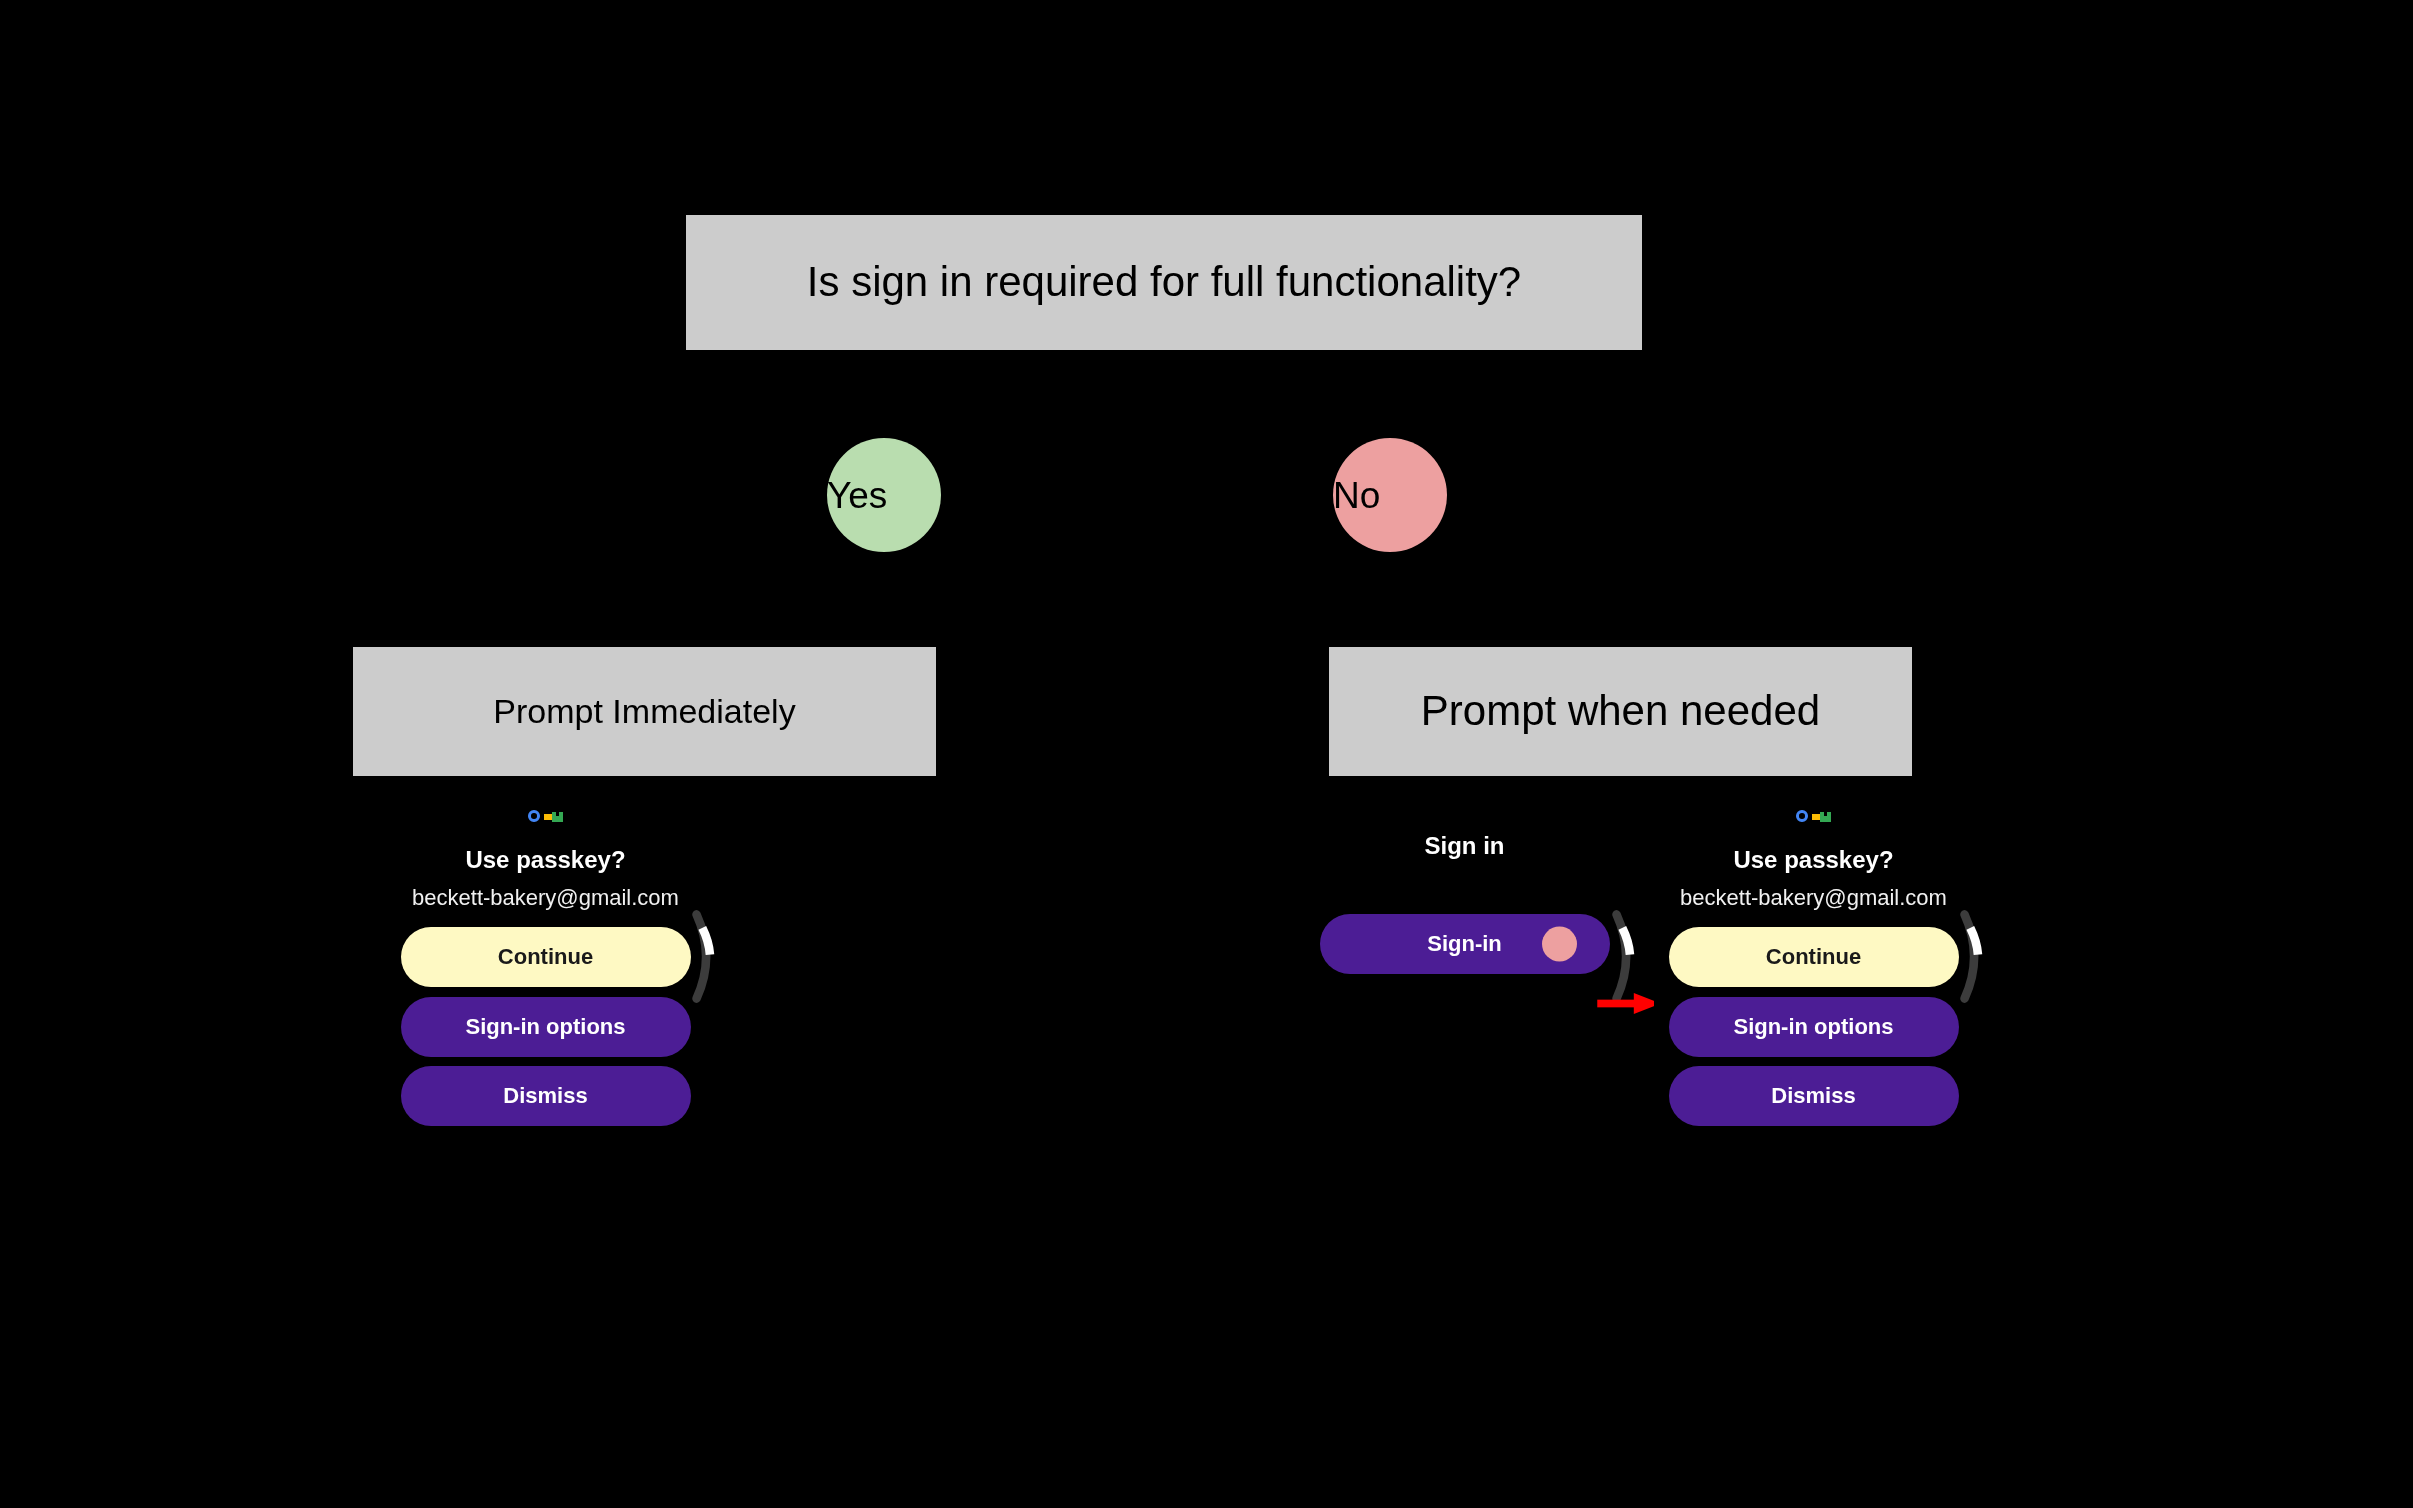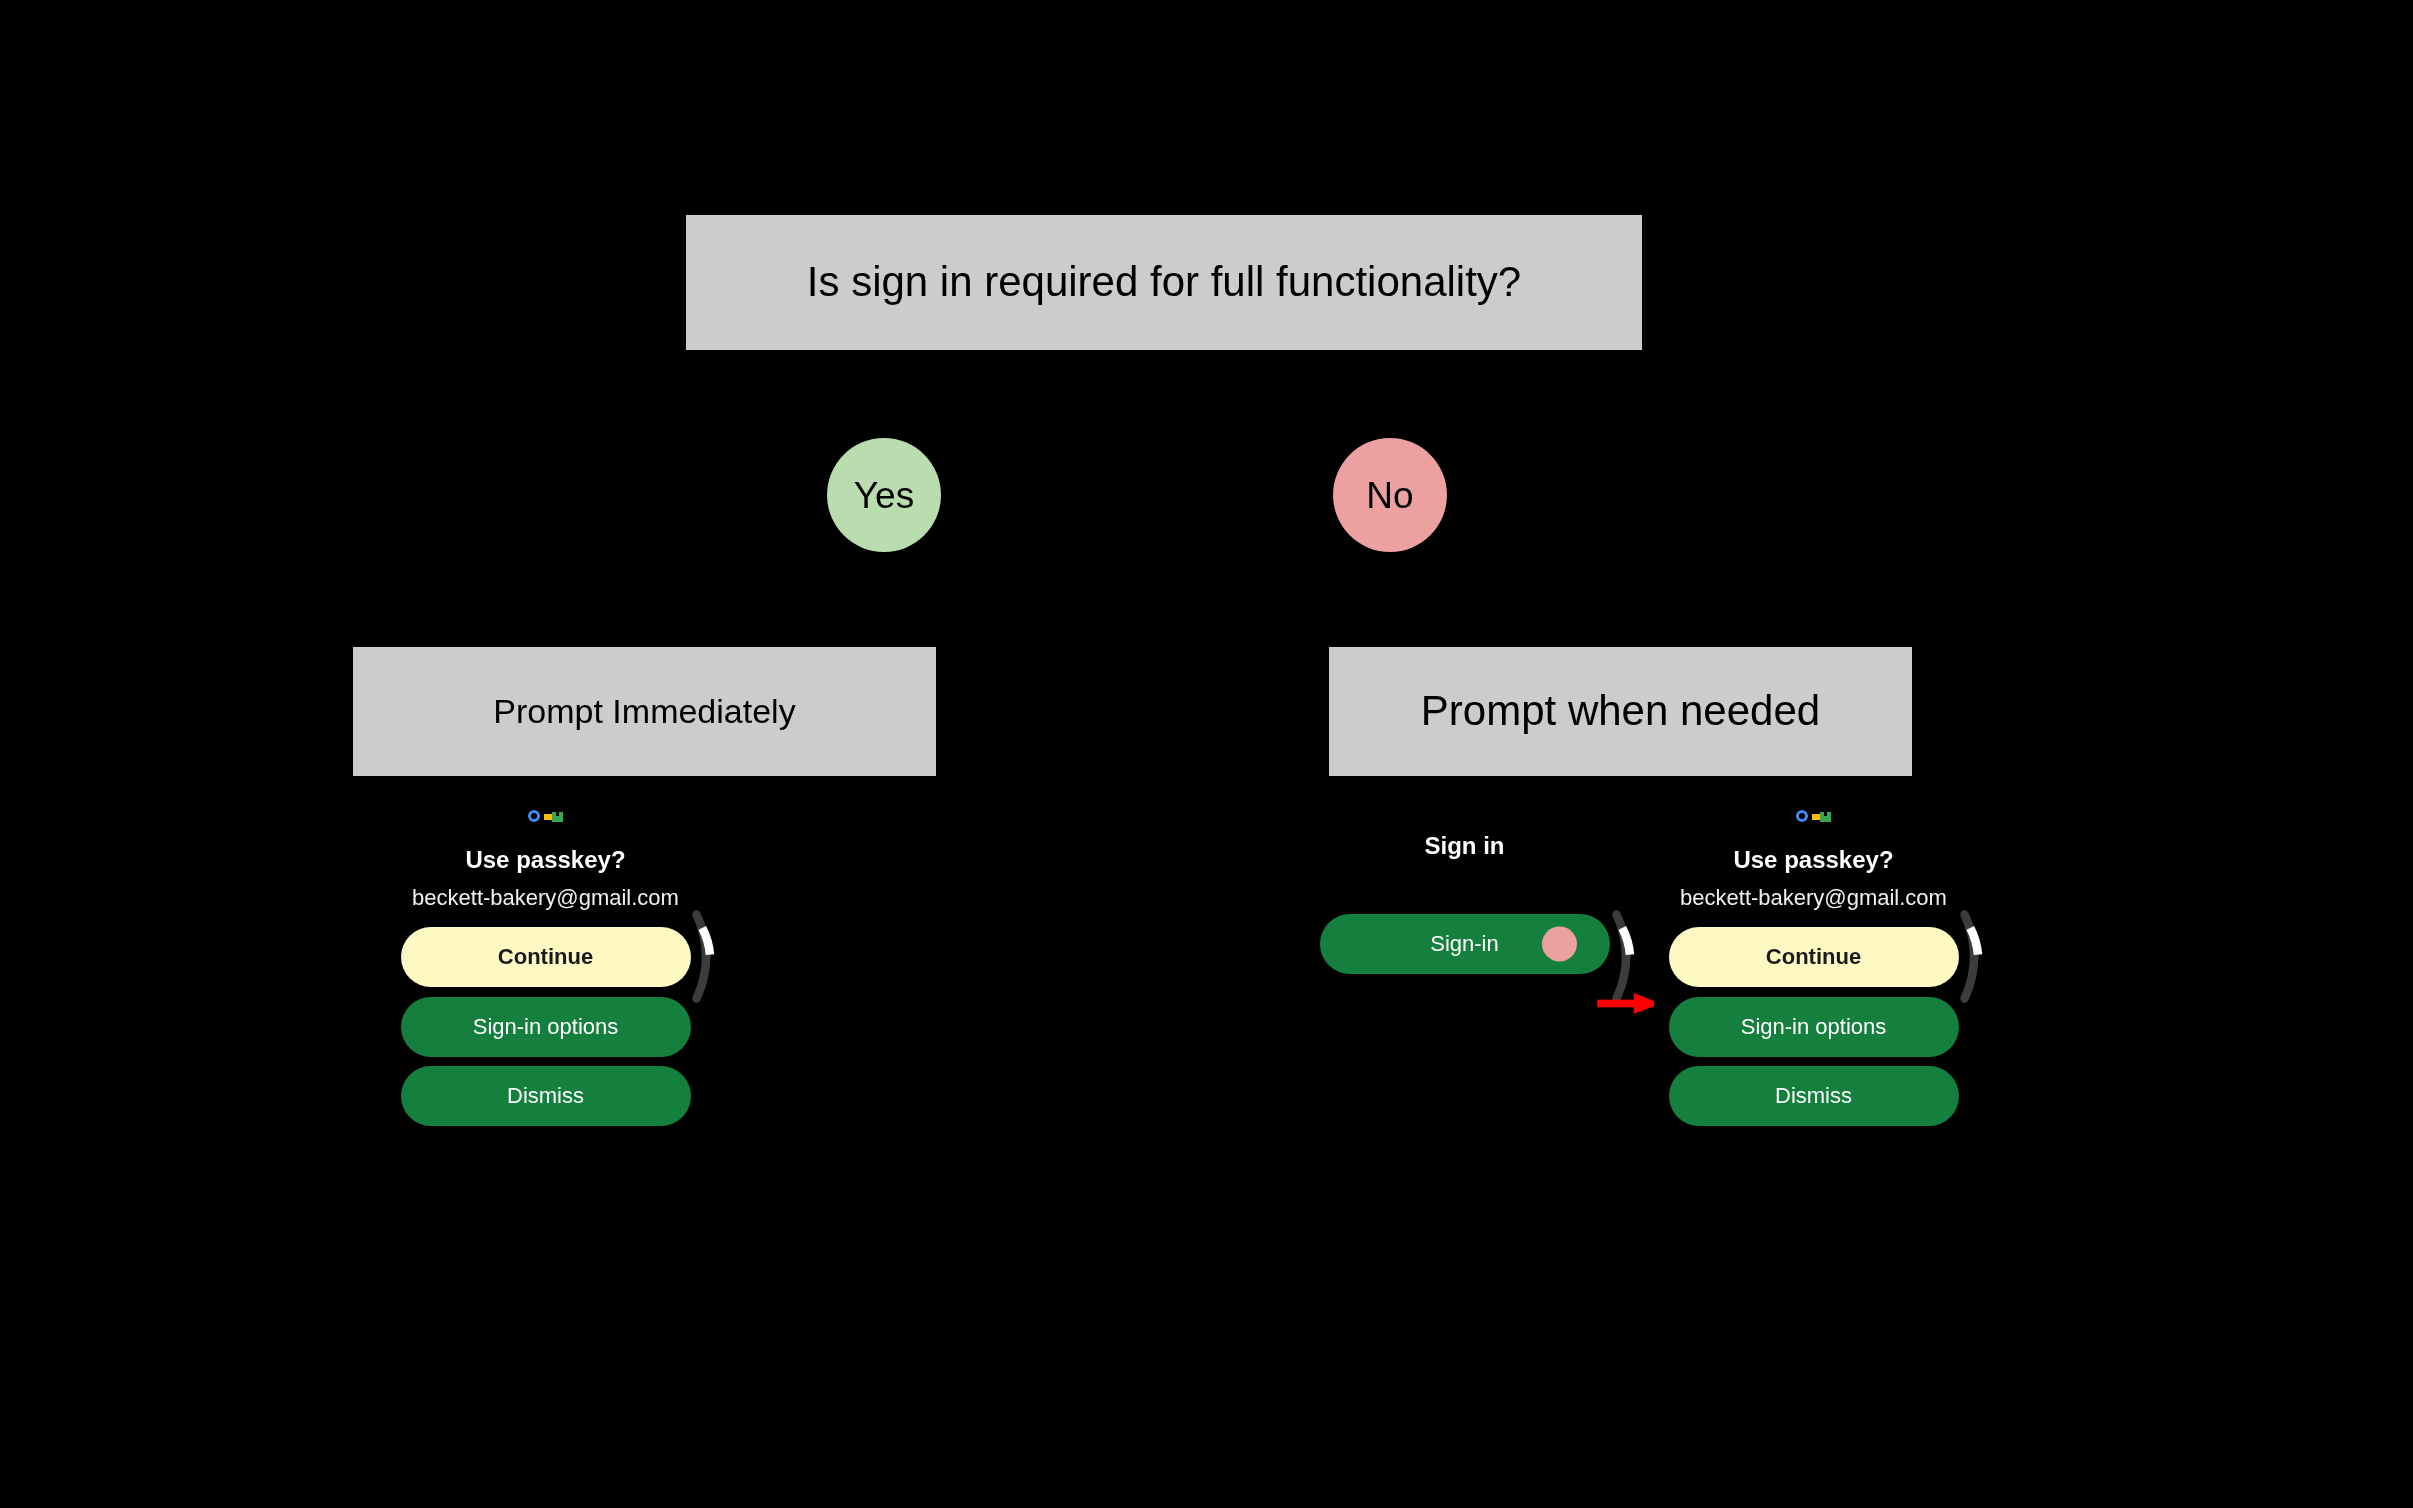--- a/index.html
+++ b/index.html
@@ -58,21 +58,20 @@
     width: 583px;
     height: 129px;
     font-size: 42px;
   }
 
   
   .bubble {
     position: absolute;
     display: flex;
     align-items: center;
-    justify-content: center;
     border-radius: 50%;
     font-size: 37px;
     color: #000000;
     line-height: 1;
   }
   #bubble-yes {
     left: 827px;
     top: 438px;
     width: 114px;
     height: 114px;
@@ -173,23 +172,23 @@
     padding: 7.7px 17.4px;
     position: relative;
   }
   .btn-primary {
     background: #fef9c3;
     color: #1a1a1a;
     font-weight: 700;
     text-align: right;
   }
   .btn-secondary {
-    background: #15803d;
+    background: #4c1d95;
     color: #ffffff;
-    font-weight: 400;
+    font-weight: 700;
     text-align: right;
   }
 
   .chip-dot {
     position: absolute;
     right: 33px;
     top: 50%;
     transform: translateY(-50%);
     width: 35px;
     height: 35px;

